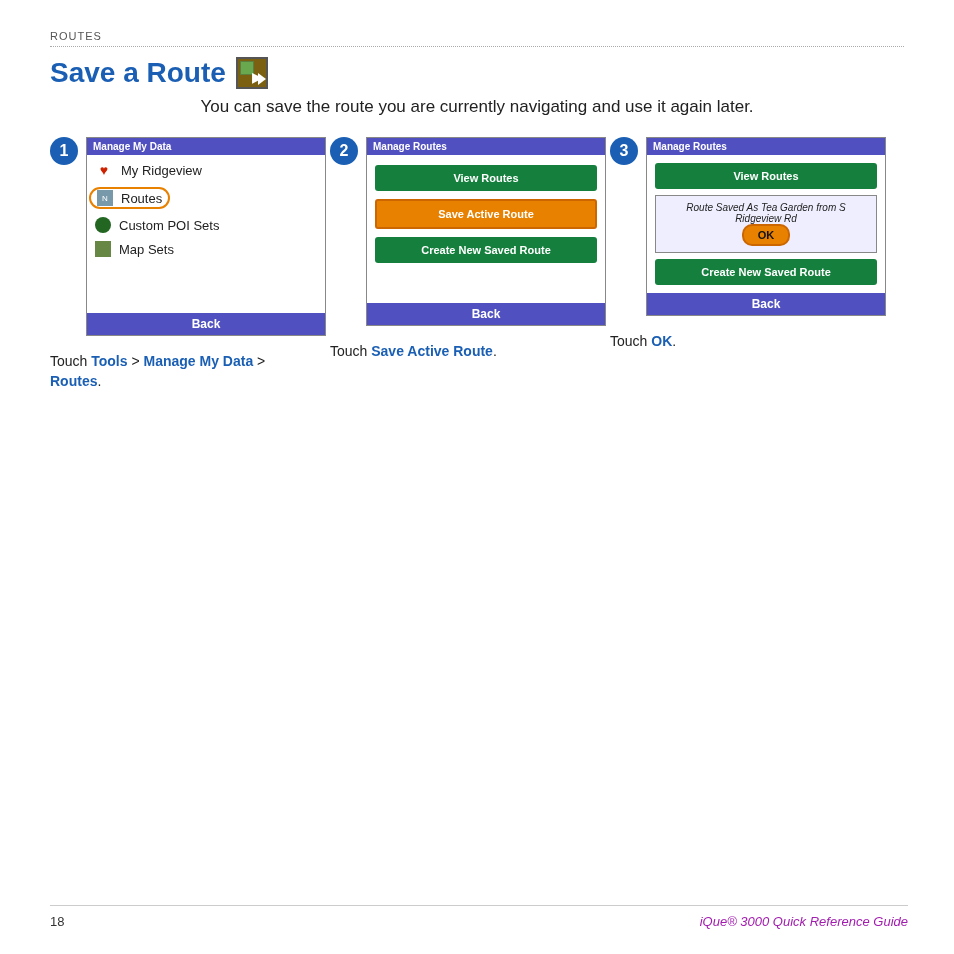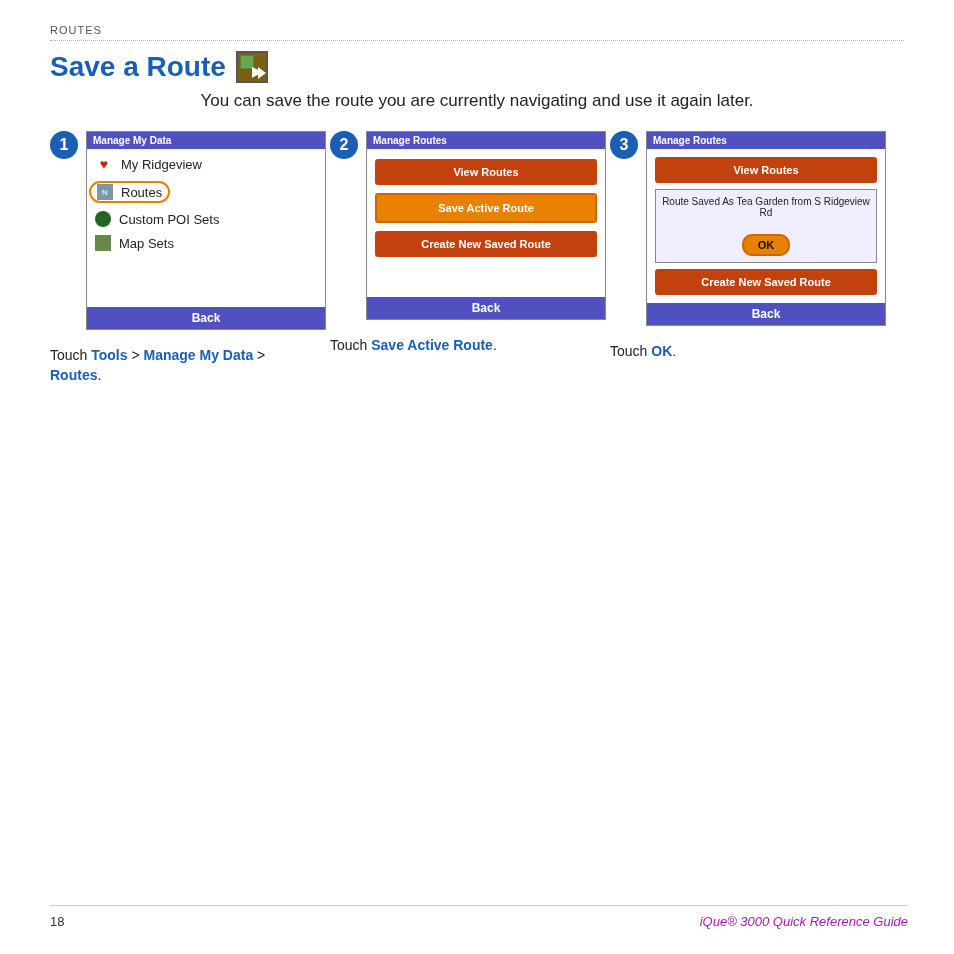--- a/index.html
+++ b/index.html
@@ -6,21 +6,21 @@
     body {
       width: 954px;
       height: 954px;
       background: #ffffff;
       font-family: Arial, Helvetica, sans-serif;
       position: relative;
       overflow: hidden;
     }
 
     .page-container {
-      padding: 24px 50px;
+      padding: 30px 50px;
       position: relative;
     }
 
     
     .section-label {
       font-size: 11px;
       color: #555;
       letter-spacing: 1px;
       text-transform: uppercase;
       font-variant: small-caps;
@@ -219,21 +219,21 @@
 
     .screen2-body {
       background: white;
       padding: 10px 8px;
       display: flex;
       flex-direction: column;
       gap: 8px;
     }
 
     .screen-btn {
-      background: #c2410c;
+      background: #15803d;
       color: white;
       text-align: center;
       padding: 7px 4px;
       font-size: 11px;
       font-weight: bold;
       border-radius: 3px;
     }
 
     .screen-btn.highlighted {
       background: #e88000;
@@ -281,21 +281,22 @@
       padding: 6px;
       font-size: 10px;
       color: #222;
       text-align: center;
     }
 
     .dialog-text {
       font-size: 10px;
       color: #222;
       text-align: center;
-      margin-bottom: 16px;
+      margin-bottom: 0;
+      font-style: italic;
     }
 
     .ok-btn {
       background: #e88000;
       border: 2px solid #cc6600;
       border-radius: 10px;
       color: #111;
       font-weight: bold;
       font-size: 11px;
       text-align: center;

